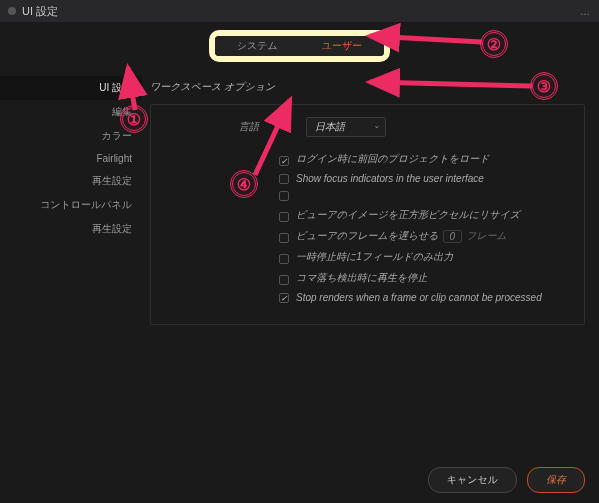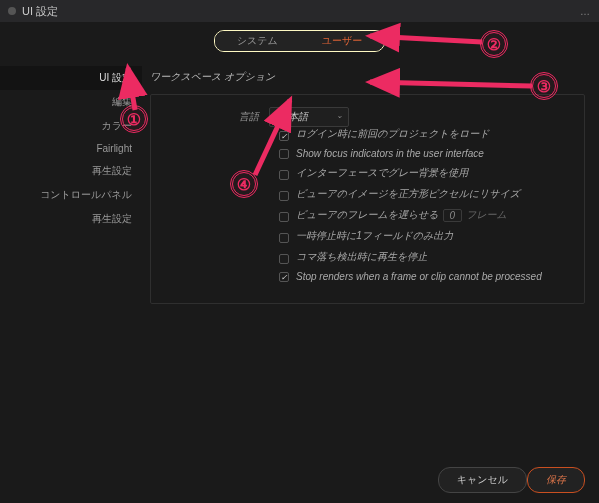--- a/index.html
+++ b/index.html
@@ -23,21 +23,21 @@
   }
   .title-dot {
     width: 8px; height: 8px; border-radius: 50%; background: #555; margin-right: 6px;
   }
   .titlebar-title { color: #ccc; font-size: 11px; }
   .titlebar-dots { position: absolute; right: 8px; color: #888; letter-spacing: 1px; font-size: 10px; }
   .tab-switch {
     display: flex; justify-content: center; margin-top: 8px;
   }
   .tab-switch-inner {
-    display: flex; border: 1px solid #fef9c3; border-radius: 10px; overflow: hidden; justify-content: flex-end;
+    display: flex; border: 6px solid #fef9c3; border-radius: 10px; overflow: hidden; justify-content: flex-end;
   }
   .seg {
     padding: 3px 22px; font-size: 10px; color: #999; cursor: pointer; background: #232323;
   }
   .seg.active { color: #e06436; }
   .content {
     display: flex; margin-top: 12px;
   }
   .sidebar {
     width: 142px; padding-top: 2px;
@@ -49,21 +49,21 @@
   .main {
     flex: 1; padding: 0 14px 0 8px; font-style: italic;
   }
   .sub-title {
     color: #bbb; font-size: 10px; padding: 6px 0 10px 0;
   }
   .panel {
     border: 1px solid #2f2f2f; border-radius: 2px; padding: 12px 14px 14px 14px;
   }
   .row {
-    display: flex; align-items: center; margin-bottom: 0; font-size: 10px; color: #aaa;
+    display: flex; align-items: center; margin-bottom: 15px; font-size: 10px; color: #aaa; gap: 37px;
   }
   .lang-label { width: 104px; text-align: right; padding-right: 10px; color: #999; }
   .select {
     background: #1f1f1f; border: 1px solid #3a3a3a; border-radius: 2px; padding: 2px 18px 2px 8px;
     color: #ccc; font-size: 10px; position: relative; min-width: 80px;
   }
   .chev { position: absolute; right: 5px; top: 3px; font-size: 8px; color: #888; }
   .chkrow {
     display: flex; align-items: flex-end; margin-bottom: 7px; padding-left: 114px;
   }
@@ -73,21 +73,21 @@
     background: #1c1c1c; flex-shrink: 0;
   }
   .chk.on::after { content: "✓"; }
   .chklabel { font-size: 10px; color: #aaa; }
   .numbox {
     display: inline-block; background: #1c1c1c; border: 1px solid #3a3a3a; border-radius: 2px;
     padding: 0 6px; margin: 0 4px; color: #888; font-size: 10px; min-width: 18px; text-align: center;
   }
   .dim { color: #666; }
   .footer {
-    position: absolute; bottom: 10px; right: 14px; display: flex; 
+    position: absolute; bottom: 10px; right: 14px; display: flex; gap: 10px;
   }
   .btn {
     border: 1px solid #444; background: #222; color: #ccc; font-size: 10px; padding: 5px 18px;
     border-radius: 12px; cursor: pointer;
   }
   .btn.primary { border-color: #c94f20; color: #e0774b; font-style: italic; }
   
   .ann {
     position: absolute; pointer-events: none;
   }
@@ -141,21 +141,20 @@
           <div class="chkrow">
             <div class="chk on"></div>
             <span class="chklabel">ログイン時に前回のプロジェクトをロード</span>
           </div>
           <div class="chkrow">
             <div class="chk"></div>
             <span class="chklabel">Show focus indicators in the user interface</span>
           </div>
           <div class="chkrow">
             <div class="chk"></div>
-            <span class="chklabel">インターフェースでグレー背景を使用</span>
           </div>
           <div class="chkrow">
             <div class="chk"></div>
             <span class="chklabel">ビューアのイメージを正方形ピクセルにリサイズ</span>
           </div>
           <div class="chkrow">
             <div class="chk"></div>
             <span class="chklabel">ビューアのフレームを遅らせる</span>
             <span class="numbox">0</span>
             <span class="chklabel dim">フレーム</span>

